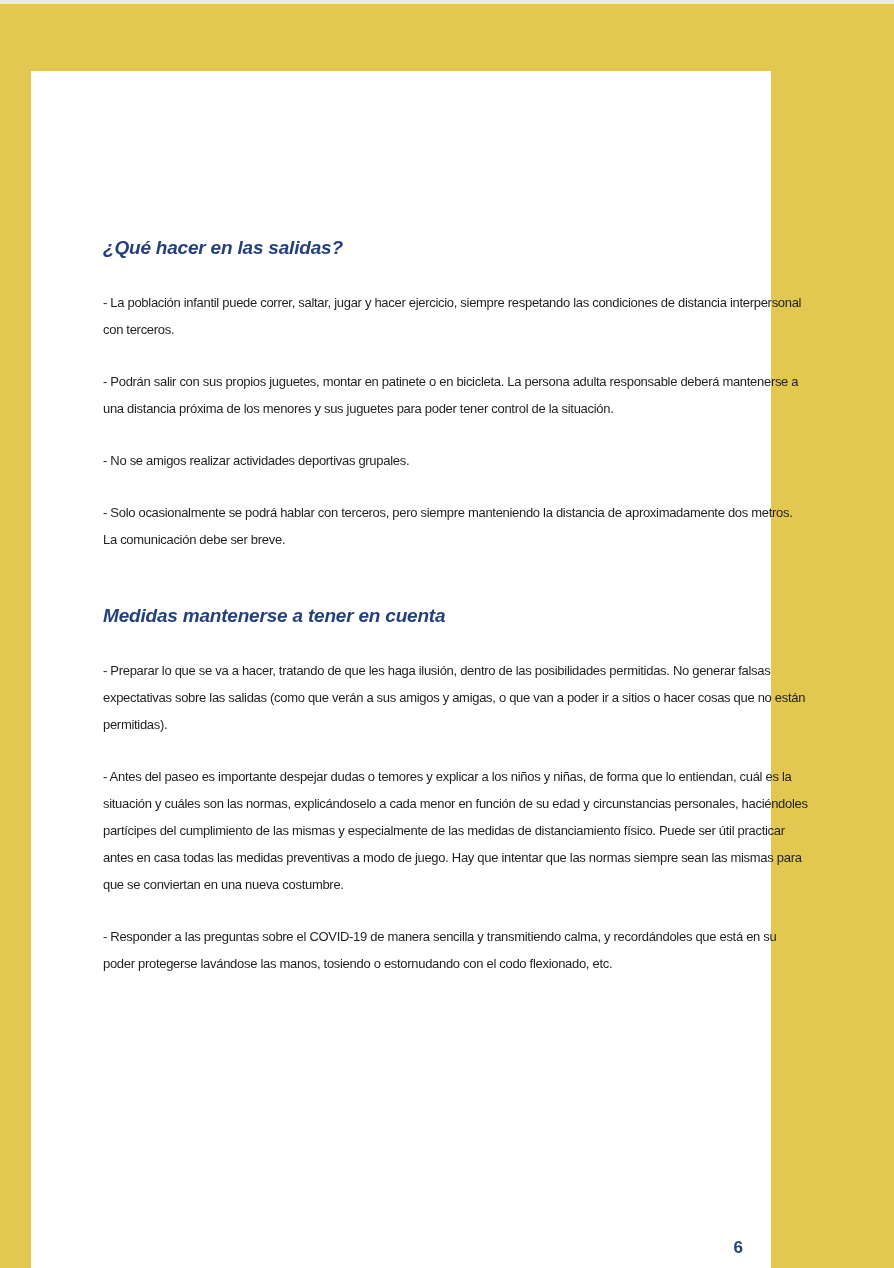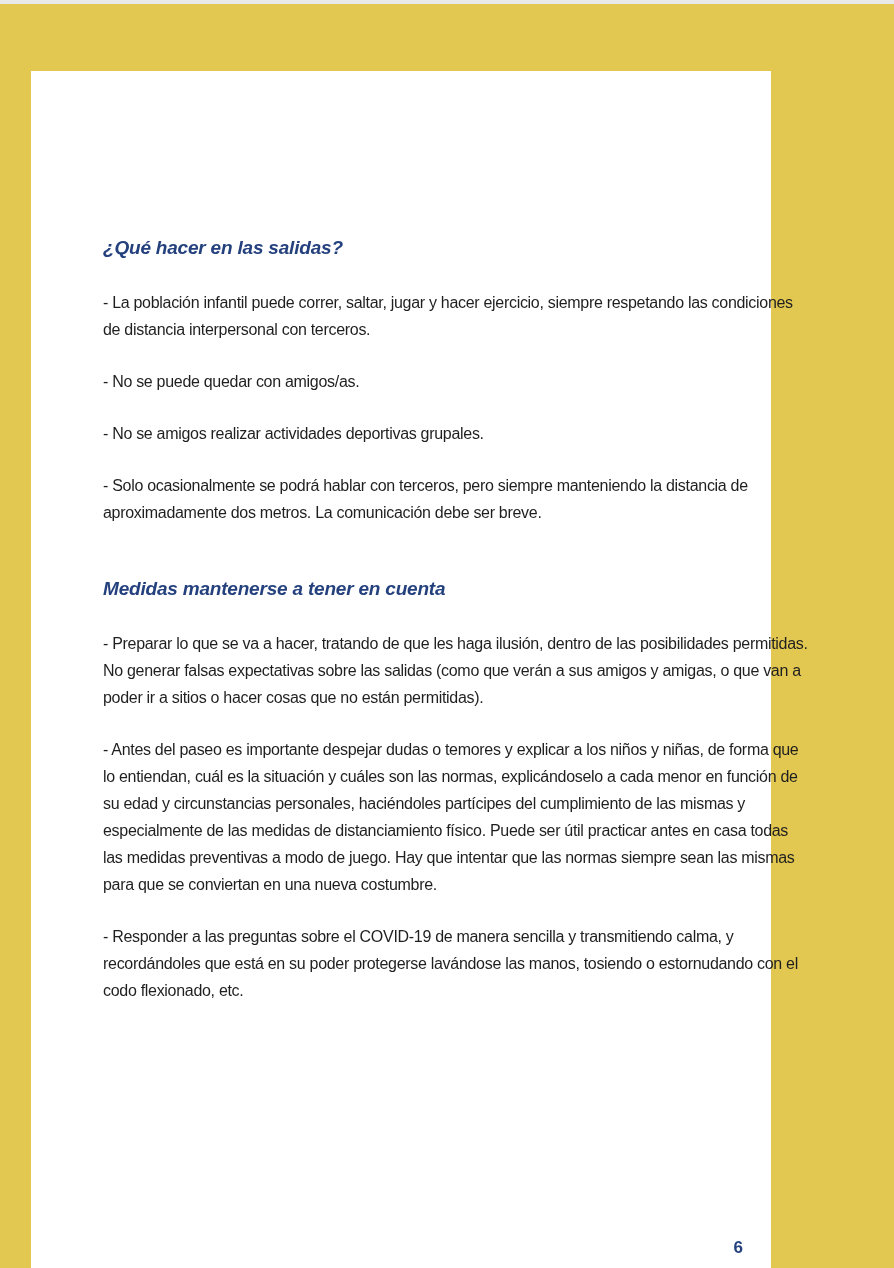--- a/index.html
+++ b/index.html
@@ -36,21 +36,21 @@
     font-weight: bold;
     font-style: italic;
     color: #24417e;
     letter-spacing: -0.2px;
     margin-bottom: 30px;
   }
   .section-heading.second {
     margin-top: 52px;
   }
   .para {
-    font-size: 16px;
+    font-size: 13px;
     line-height: 27px;
     color: #1f1f1f;
     letter-spacing: -0.3px;
     margin-bottom: 25px;
   }
   .page-number {
     position: absolute;
     right: 28px;
     bottom: 12px;
     font-size: 17px;
@@ -62,21 +62,21 @@
 <body>
 
 <div class="top-strip"></div>
 
 <div class="sheet">
   <div class="content">
 
     <div class="section-heading">¿Qué hacer en las salidas?</div>
 
     <p class="para">- La población infantil puede correr, saltar, jugar y hacer ejercicio, siempre respetando las condiciones de distancia interpersonal con terceros.</p>
-    <p class="para">- No se puede quedar con amigos/as.</p>
+    <p class="para">- Podrán salir con sus propios juguetes, montar en patinete o en bicicleta. La persona adulta responsable deberá mantenerse a una distancia próxima de los menores y sus juguetes para poder tener control de la situación.</p>
     <p class="para">- No se amigos realizar actividades deportivas grupales.</p>
     <p class="para">- Solo ocasionalmente se podrá hablar con terceros, pero siempre manteniendo la distancia de aproximadamente dos metros. La comunicación debe ser breve.</p>
 
     <div class="section-heading second">Medidas mantenerse a tener en cuenta</div>
 
     <p class="para">- Preparar lo que se va a hacer, tratando de que les haga ilusión, dentro de las posibilidades permitidas. No generar falsas expectativas sobre las salidas (como que verán a sus amigos y amigas, o que van a poder ir a sitios o hacer cosas que no están permitidas).</p>
     <p class="para">- Antes del paseo es importante despejar dudas o temores y explicar a los niños y niñas, de forma que lo entiendan, cuál es la situación y cuáles son las normas, explicándoselo a cada menor en función de su edad y circunstancias personales, haciéndoles partícipes del cumplimiento de las mismas y especialmente de las medidas de distanciamiento físico. Puede ser útil practicar antes en casa todas las medidas preventivas a modo de juego. Hay que intentar que las normas siempre sean las mismas para que se conviertan en una nueva costumbre.</p>
     <p class="para">- Responder a las preguntas sobre el COVID-19 de manera sencilla y transmitiendo calma, y recordándoles que está en su poder protegerse lavándose las manos, tosiendo o estornudando con el codo flexionado, etc.</p>
 
   </div>

